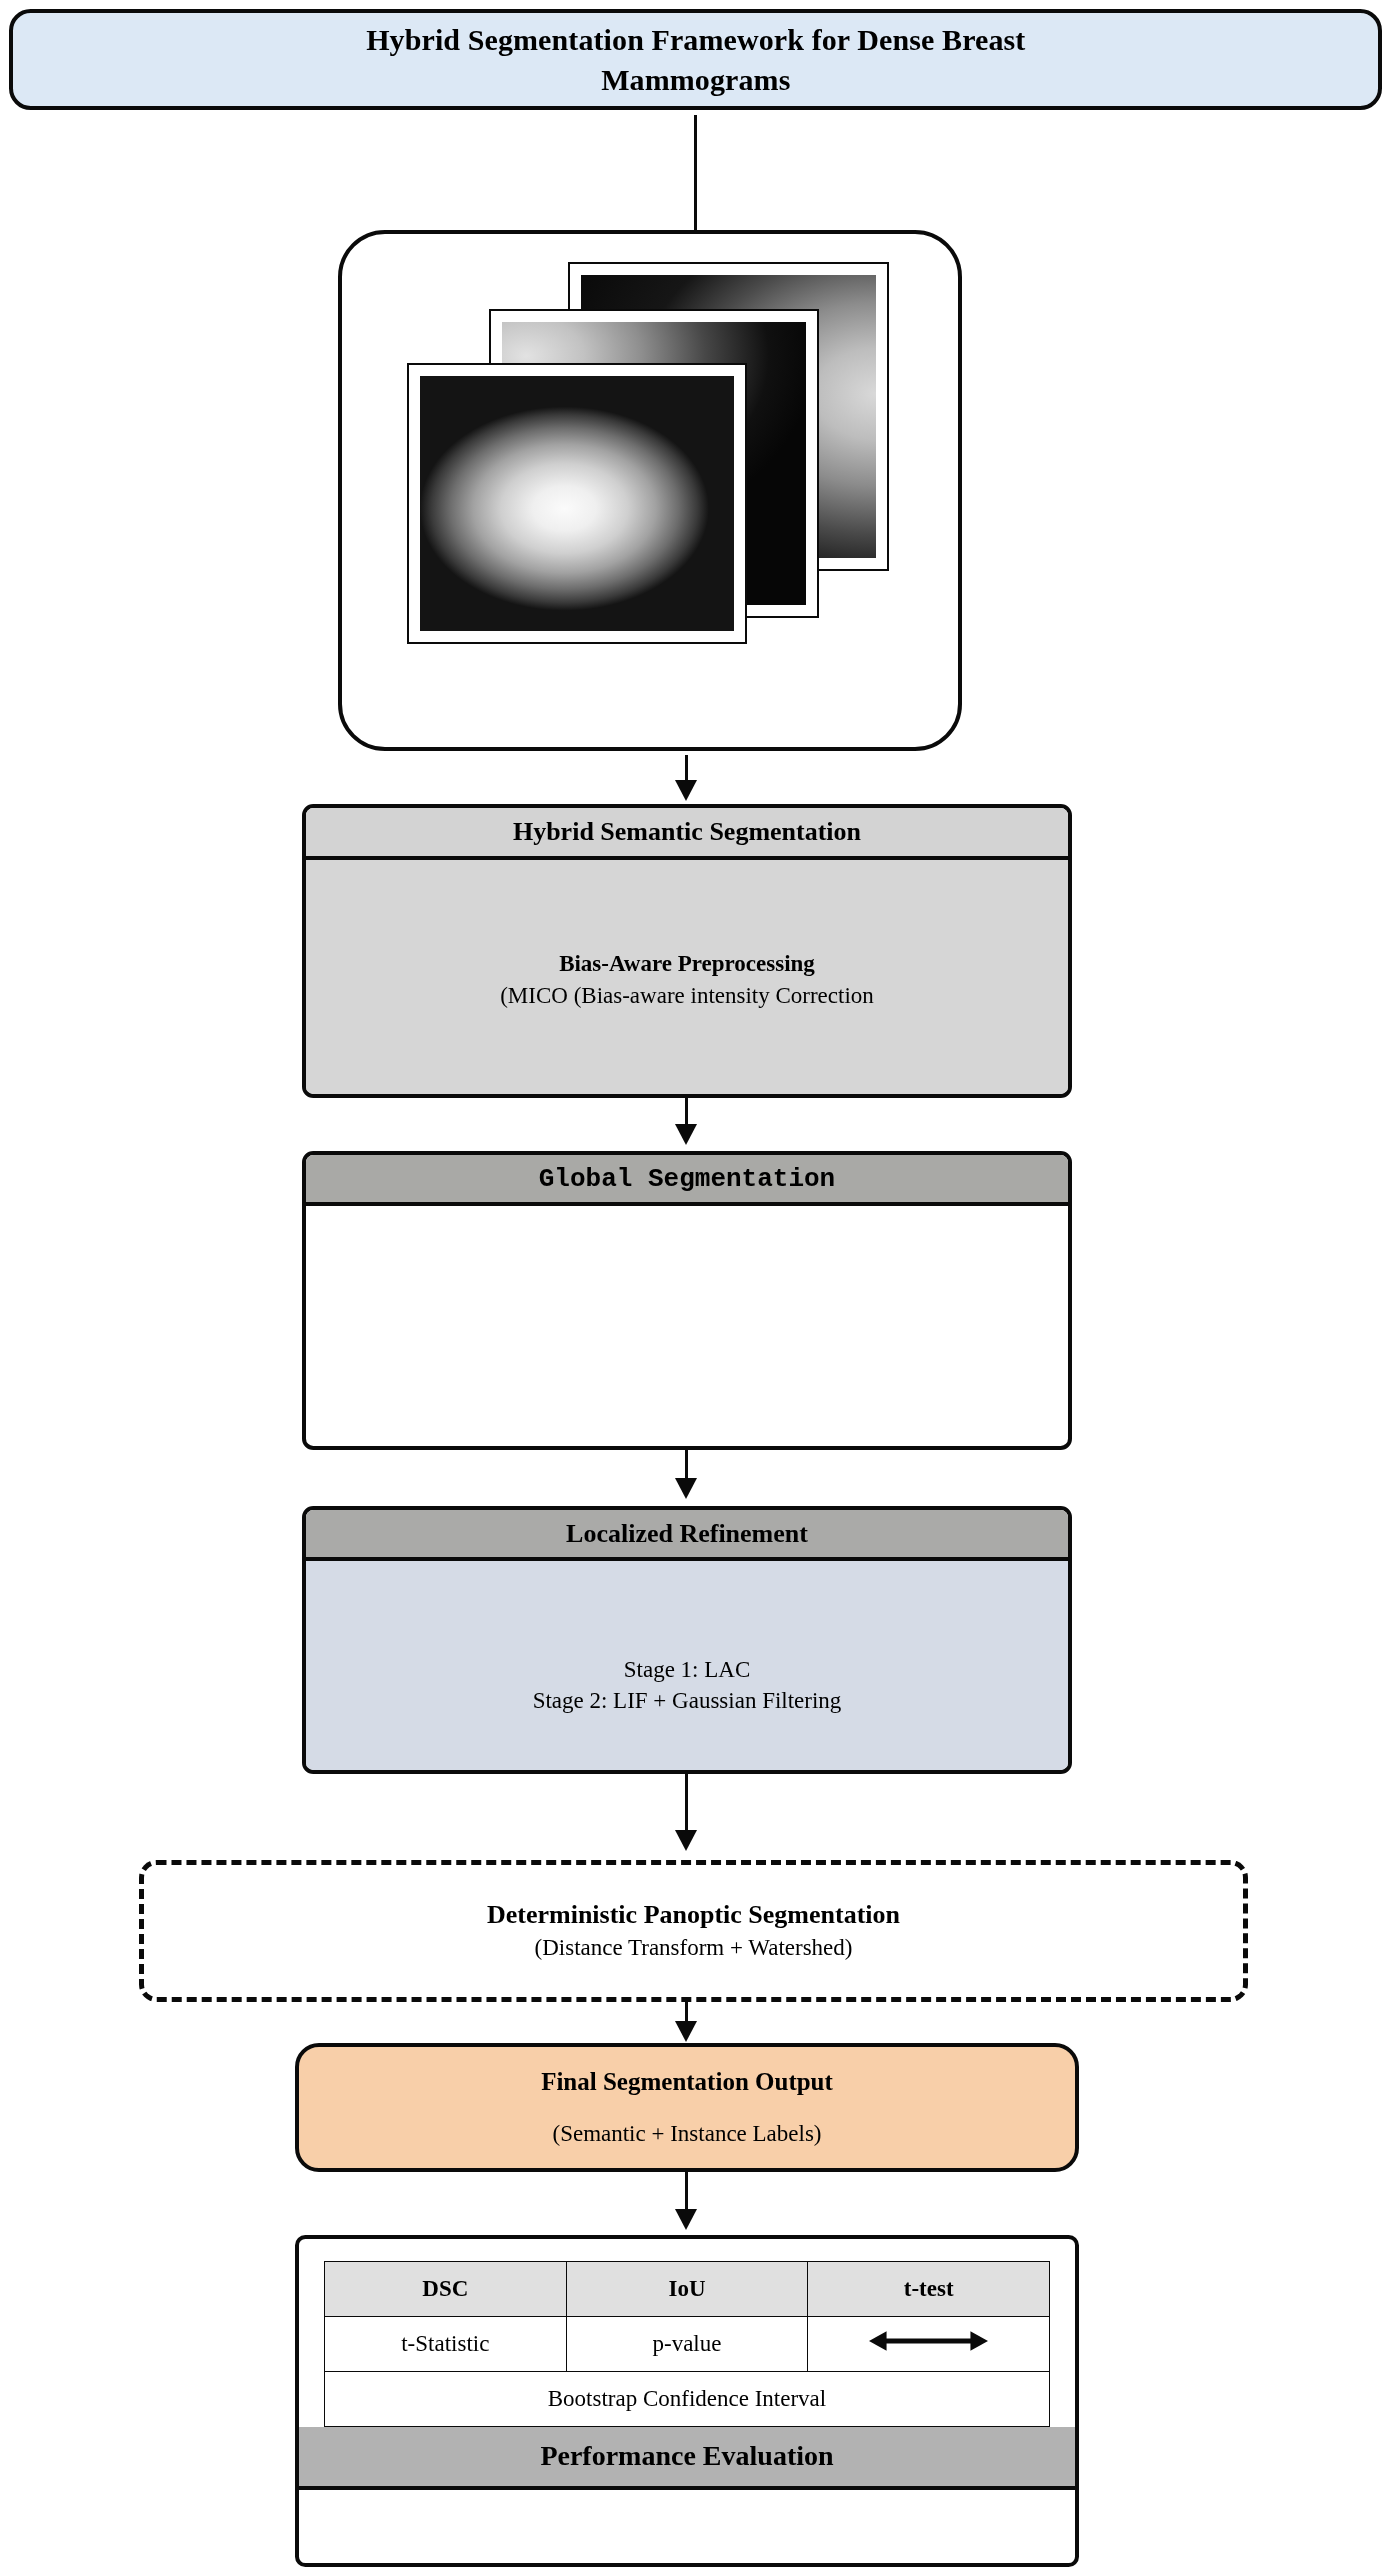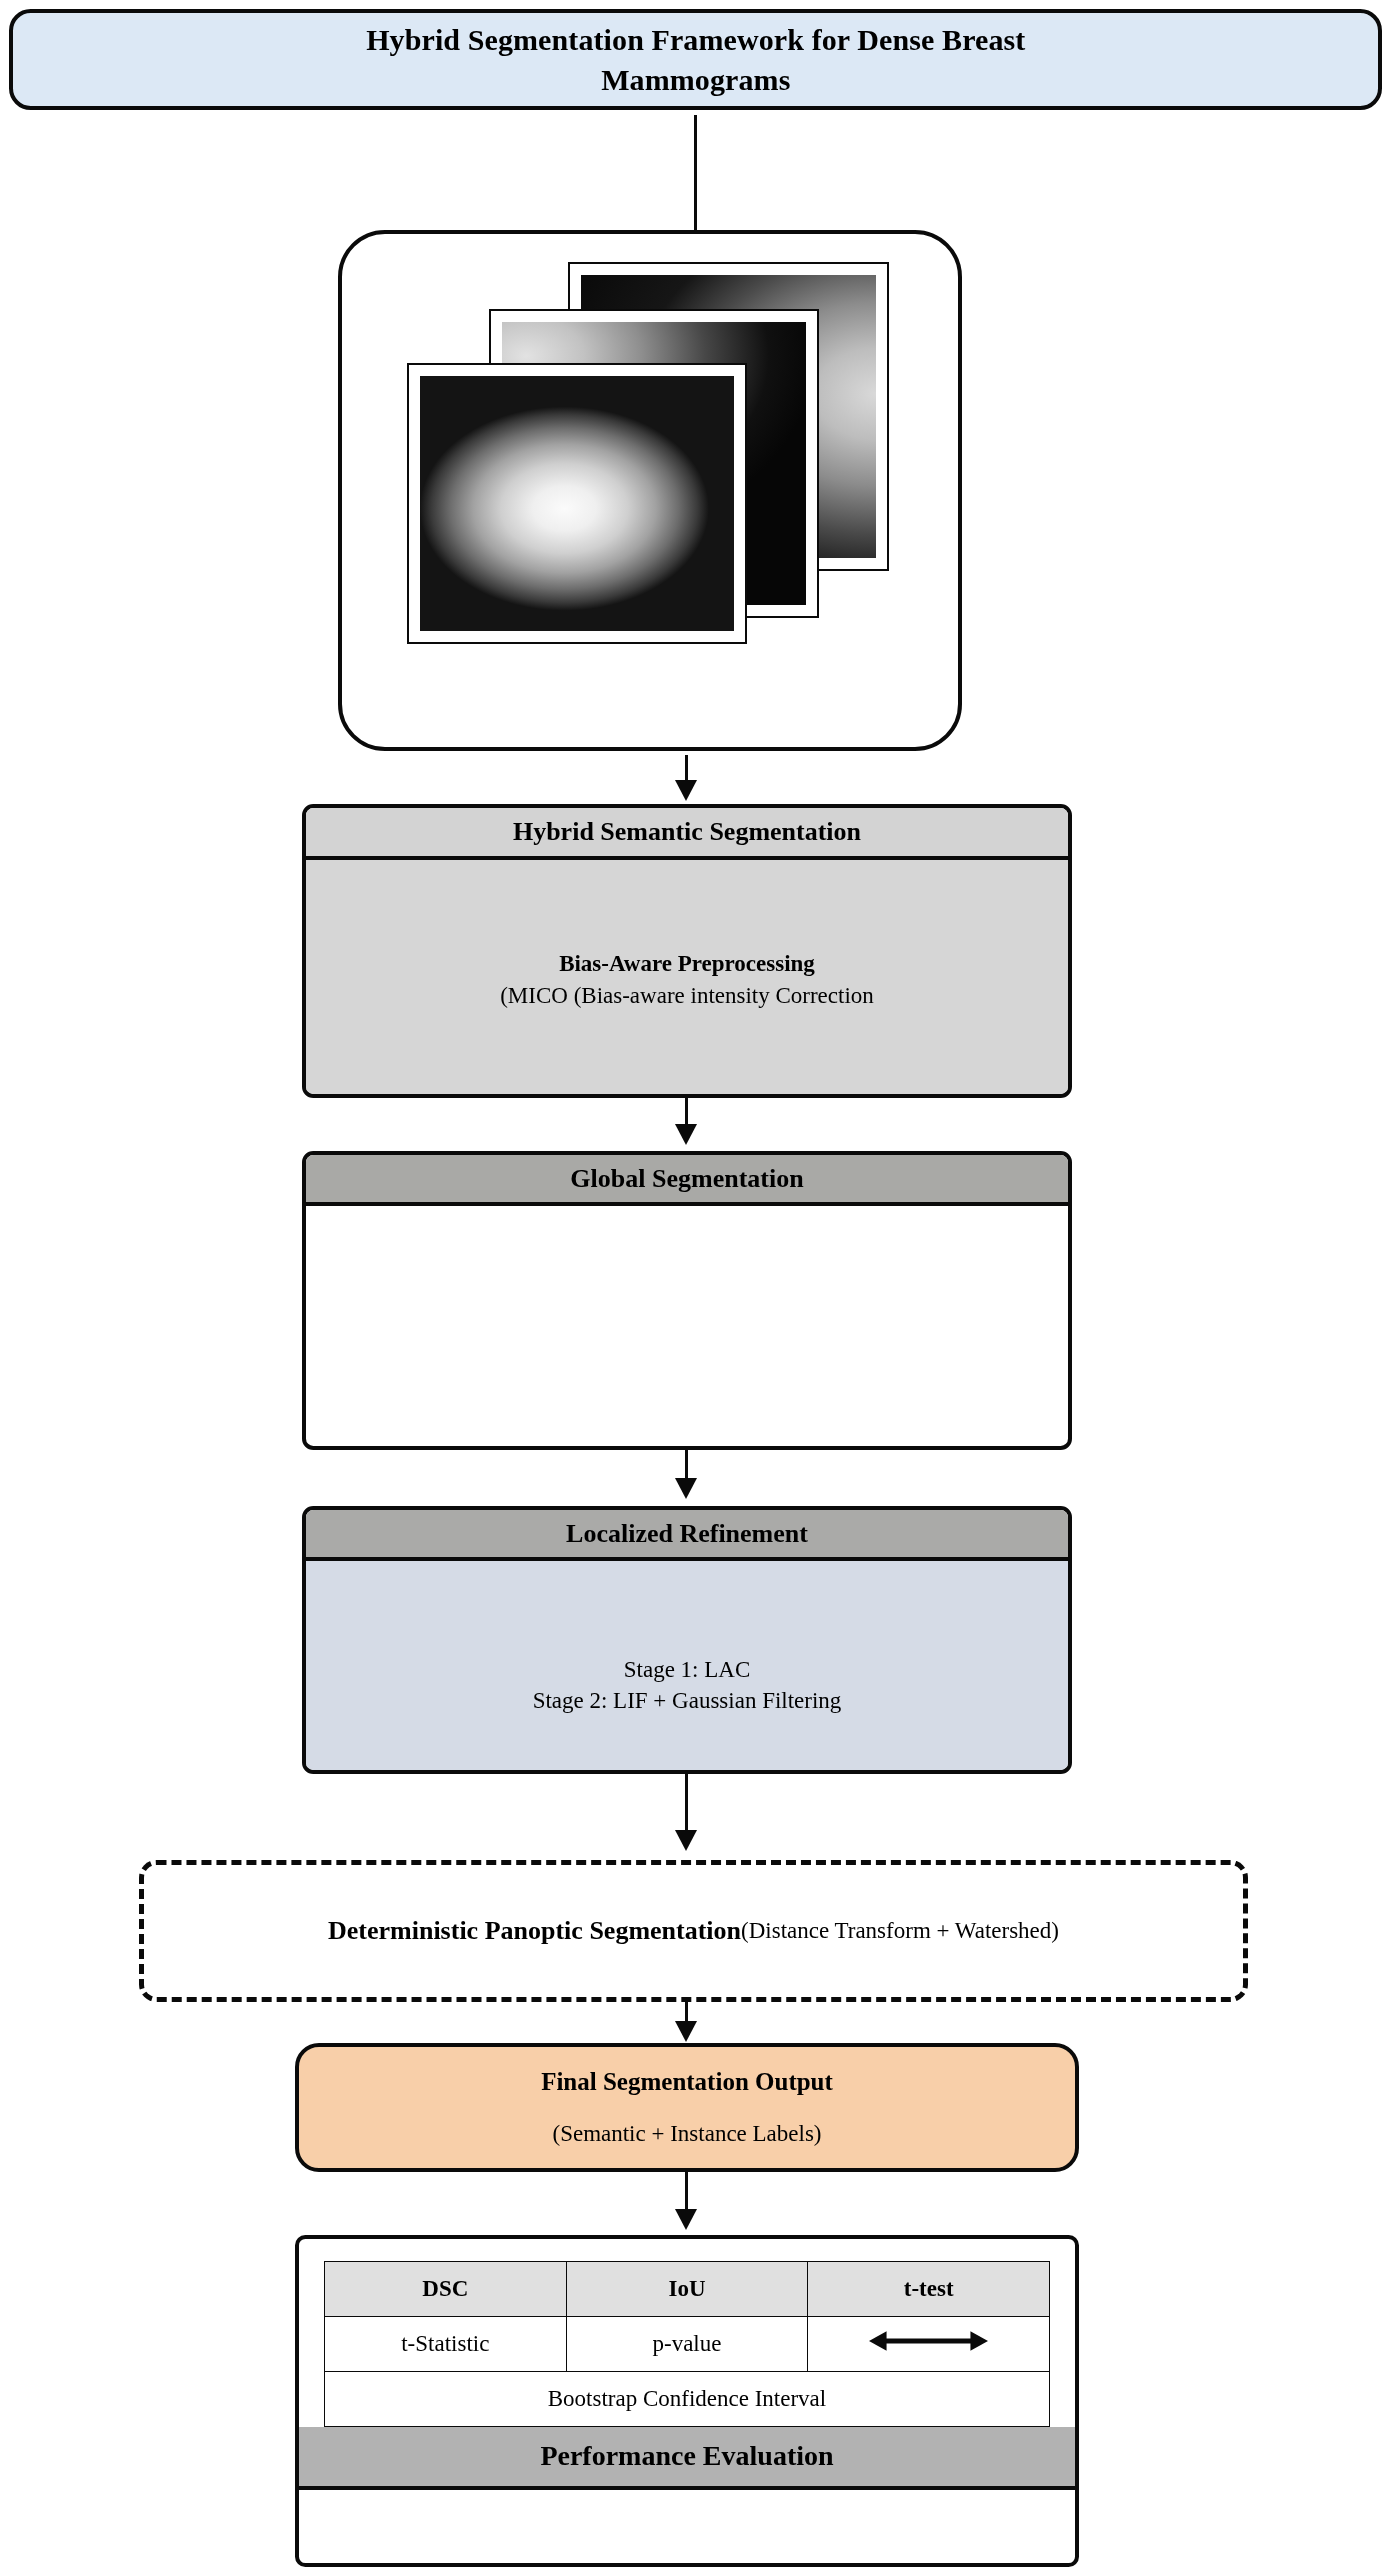--- a/index.html
+++ b/index.html
@@ -67,33 +67,33 @@
     width:100%;box-sizing:border-box;
     display:flex;flex-direction:column;align-items:center;
     font-size:23px;line-height:1.36;text-align:right;padding:0 20.6px;
   }
   .body .b{font-weight:bold;}
 
   #stage-hss{top:804px;height:294px;}
   #stage-hss .head{height:52px;background:#d3d3d3;}
   #stage-hss .body{background:#d6d6d6;height:234px;justify-content:center;padding-top:5.2px;}
 
-  #stage-global{top:1151px;height:299px;}
+  #stage-global{top:1151px;height:299px;font-family:Liberation Mono, monospace;}
   #stage-global .head{height:51px;background:#a9a9a6;}
   #stage-global .body{background:#dae5f3;height:239px;justify-content:center;}
 
   #stage-local{top:1506px;height:268px;}
   #stage-local .head{height:51px;background:#aaaaa8;}
   #stage-local .body{background:#d5dbe6;height:248px;justify-content:center;}
 
   
   #panoptic{
     left:139px;top:1860px;width:1109px;height:142px;
     background:#ffffff;border:5.7px dashed #0a0a0a;border-radius:17.5px;
-    display:flex;flex-direction:row;align-items:center;justify-content:center;
+    display:flex;flex-direction:column;align-items:center;justify-content:center;
     font-size:23px;line-height:1.34;
   }
   #panoptic .b{font-weight:bold;font-size:26px;}
 
   
   #final-box{
     left:295px;top:2043px;width:784px;height:129px;
     background:#f8cfa9;border:4.6px solid #0a0a0a;border-radius:24px;
     display:flex;flex-direction:column;align-items:center;justify-content:center;
     font-size:23px;line-height:1.34;text-align:center;gap:20px;

